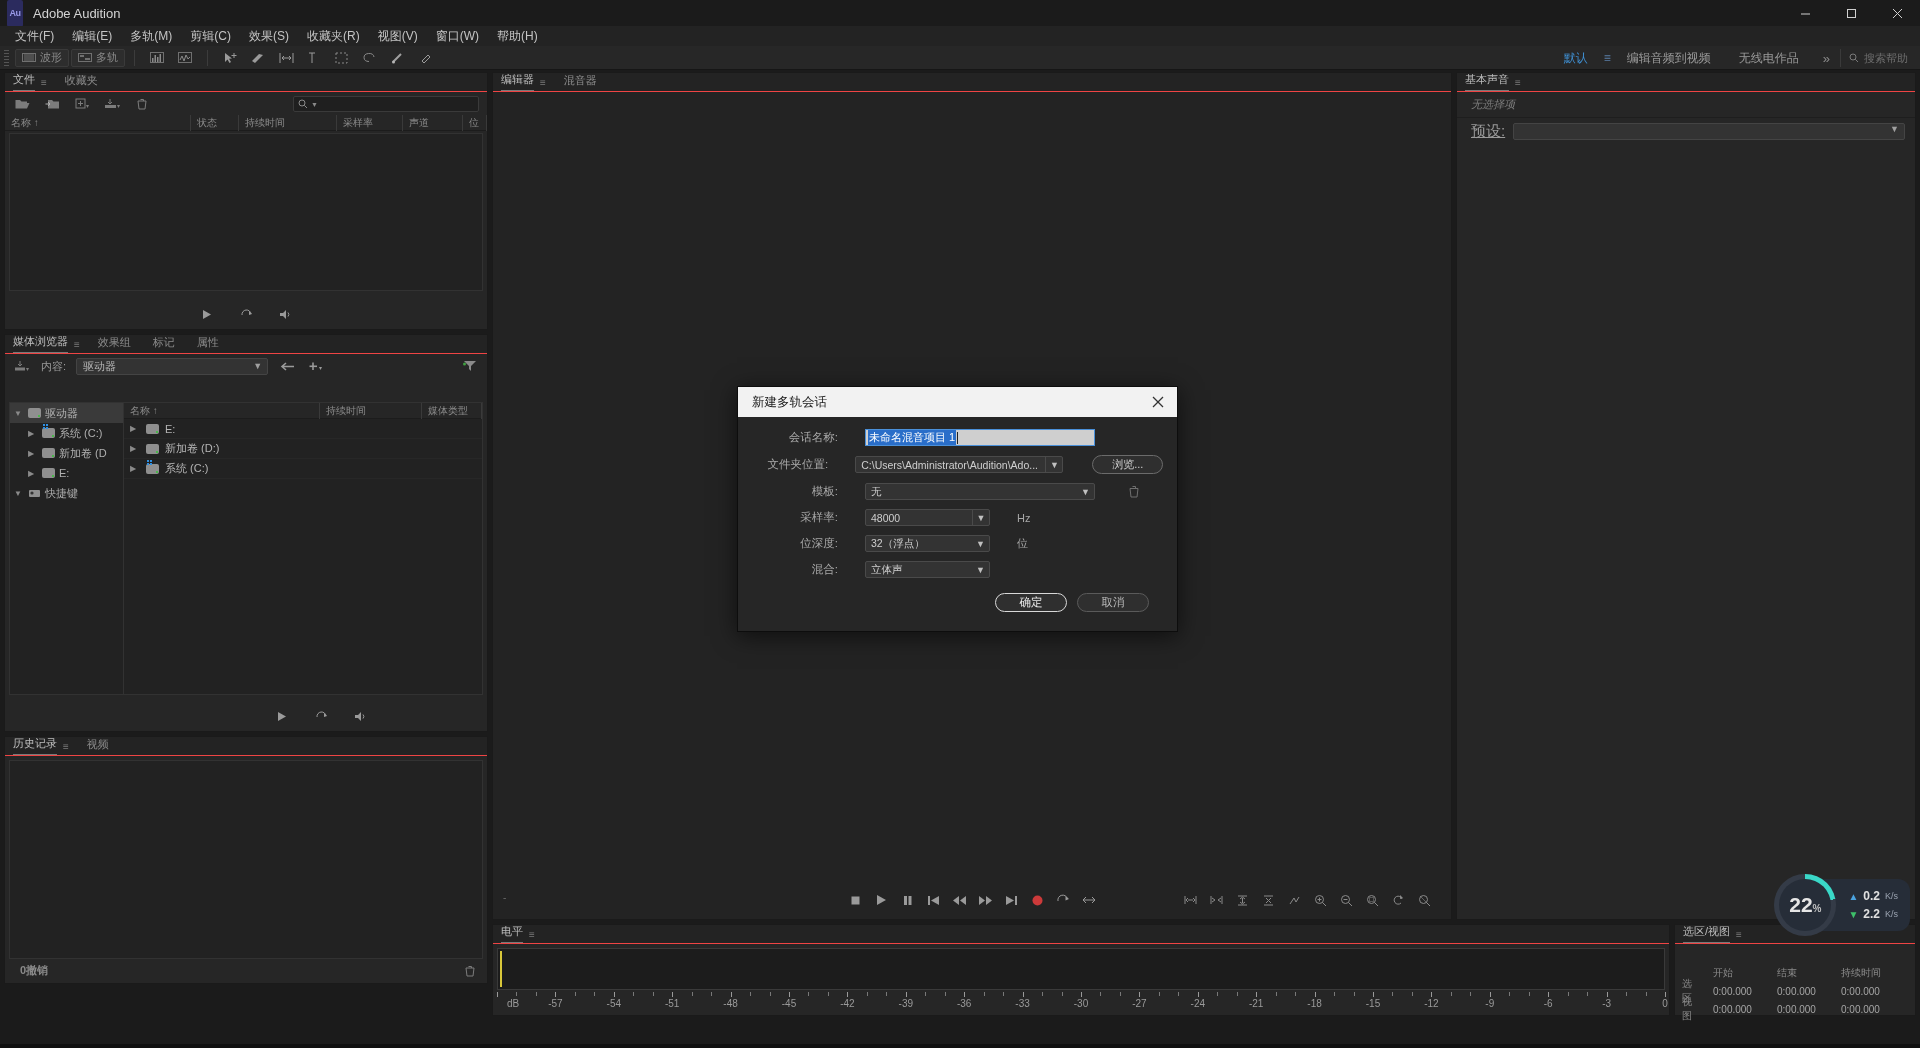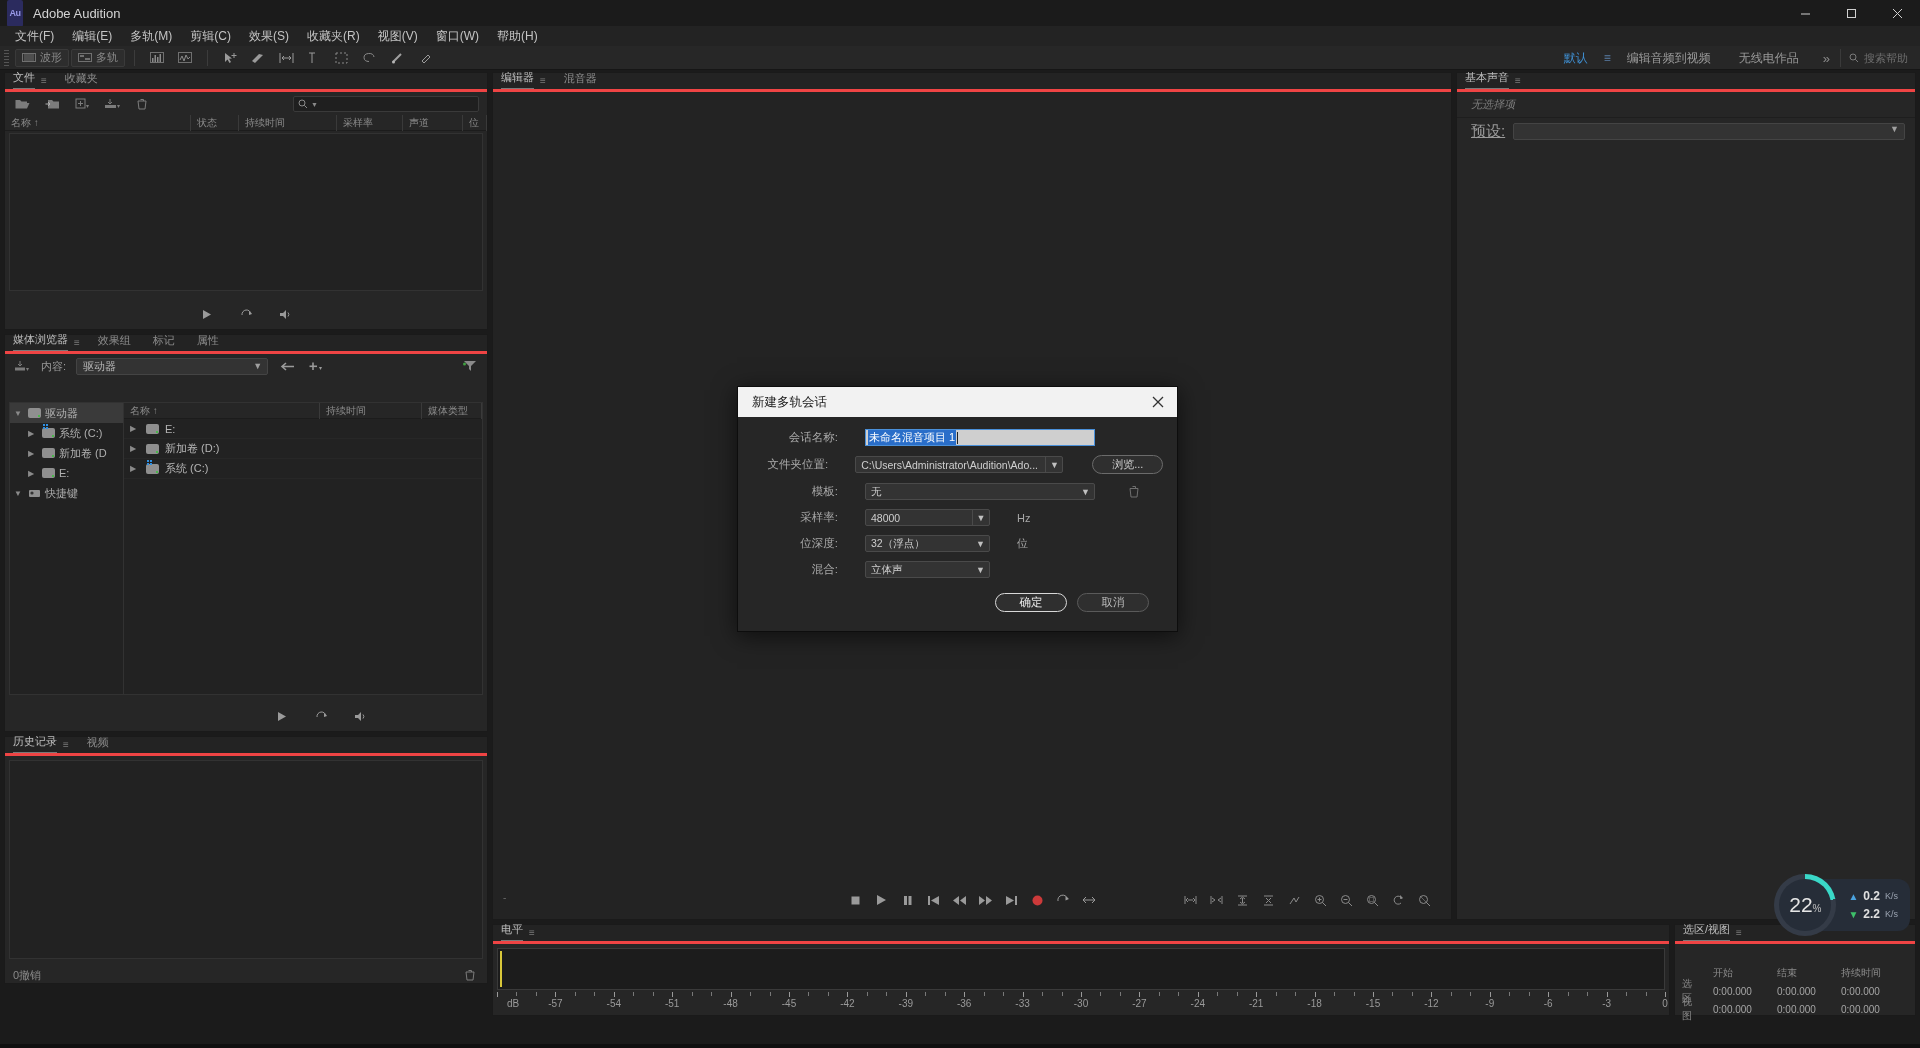--- a/index.html
+++ b/index.html
@@ -65,21 +65,21 @@
   .ws-more { color:#8a8a8a; font-size:13px; padding:0 10px; }
   .search-help {
     display:flex; align-items:center; gap:5px; padding:0 12px 0 8px;
     font-size:11px; color:#6e6e6e; border-left:1px solid #3a3a3a; height:18px;
   }
 
   
   .panel { position:absolute; background:#2a2a2a; border:1px solid #1a1a1a; }
   .panel-tabs {
     height:19px; background:#232323; display:flex; align-items:flex-end;
-    padding-left:8px; border-bottom:3px solid #ef4444;
+    padding-left:8px; border-bottom:1px solid #ef4444;
   }
   .ptab {
     font-size:11px; color:#8c8c8c; padding:0 0 3px 0; margin-right:22px;
     white-space:nowrap; position:relative;
   }
   .ptab.active { color:#bdbdbd; border-bottom:1px solid #7a7a7a; }
   .ptab-menu { color:#7a7a7a; font-size:10px; margin-left:-16px; margin-right:18px; padding-bottom:3px;}
   .panel-body { position:absolute; left:0; right:0; top:19px; bottom:0; background:#262626; }
 
   
@@ -128,21 +128,21 @@
   .drv-icon.win::before { content:''; position:absolute; left:1px; top:-4px; width:5px; height:5px;
     background:
       linear-gradient(#2f8fe0,#2f8fe0) 0 0/2px 2px no-repeat,
       linear-gradient(#2f8fe0,#2f8fe0) 3px 0/2px 2px no-repeat,
       linear-gradient(#2f8fe0,#2f8fe0) 0 3px/2px 2px no-repeat,
       linear-gradient(#2f8fe0,#2f8fe0) 3px 3px/2px 2px no-repeat; }
 
   
   #history { left:4px; top:736px; width:484px; height:248px; }
   .hist-area { position:absolute; left:4px; right:4px; top:4px; bottom:24px; background:#222; border:1px solid #323232; }
-  .hist-foot { position:absolute; left:0; right:0; bottom:0; height:20px; display:flex; align-items:flex-end; justify-content:space-between; padding:0 8px; font-size:11px; color:#8a8a8a; }
+  .hist-foot { position:absolute; left:7px; right:0; bottom:0; height:20px; display:flex; align-items:flex-start; justify-content:space-between; padding:0 8px; font-size:11px; color:#8a8a8a;font-weight:bold; }
 
   
   #editor { left:492px; top:72px; width:960px; height:848px; }
   .ed-body { position:absolute; left:0; right:0; top:19px; bottom:0; background:#232323; }
   .ed-transport {
     position:absolute; left:0; right:0; bottom:6px; height:26px;
     display:flex; align-items:center; justify-content:center; gap:0;
   }
   .tp-btn { width:26px; height:22px; display:flex; align-items:center; justify-content:center; color:#9a9a9a; font-size:11px; }
   .ed-zoom { position:absolute; right:16px; bottom:6px; height:26px; display:flex; align-items:center; gap:4px; }
@@ -192,21 +192,21 @@
     display:flex; align-items:center; height:66px;
   }
   .cpu-ring {
     width:62px; height:62px; border-radius:50%;
     background: conic-gradient(#3ad8c8 0deg 79deg, #343b47 79deg 360deg);
     display:flex; align-items:center; justify-content:center; position:relative; z-index:2;
   }
   .cpu-ring::after {
     content:''; position:absolute; inset:5px; border-radius:50%; background:#262d38;
   }
-  .cpu-text { position:relative; z-index:3; color:#e6e6e6; font-size:21px; font-weight:400; }
+  .cpu-text { position:relative; z-index:3; color:#e6e6e6; font-size:21px; font-weight:700; }
   .cpu-text small { font-size:10px; color:#c0c0c0; }
   .net-box {
     margin-left:-14px; padding:4px 12px 4px 22px; background:#262d38;
     border-radius:0 12px 12px 0; height:52px;
     display:flex; flex-direction:column; justify-content:center; gap:4px;
   }
   .net-row { display:flex; align-items:center; gap:5px; font-size:12px; color:#e0e0e0; font-weight:bold;}
   .net-row small { font-size:9px; color:#9aa3b0; font-weight:normal;}
   .arr-up { color:#4aa3e0; font-size:10px; }
   .arr-dn { color:#3ec06a; font-size:10px; }

